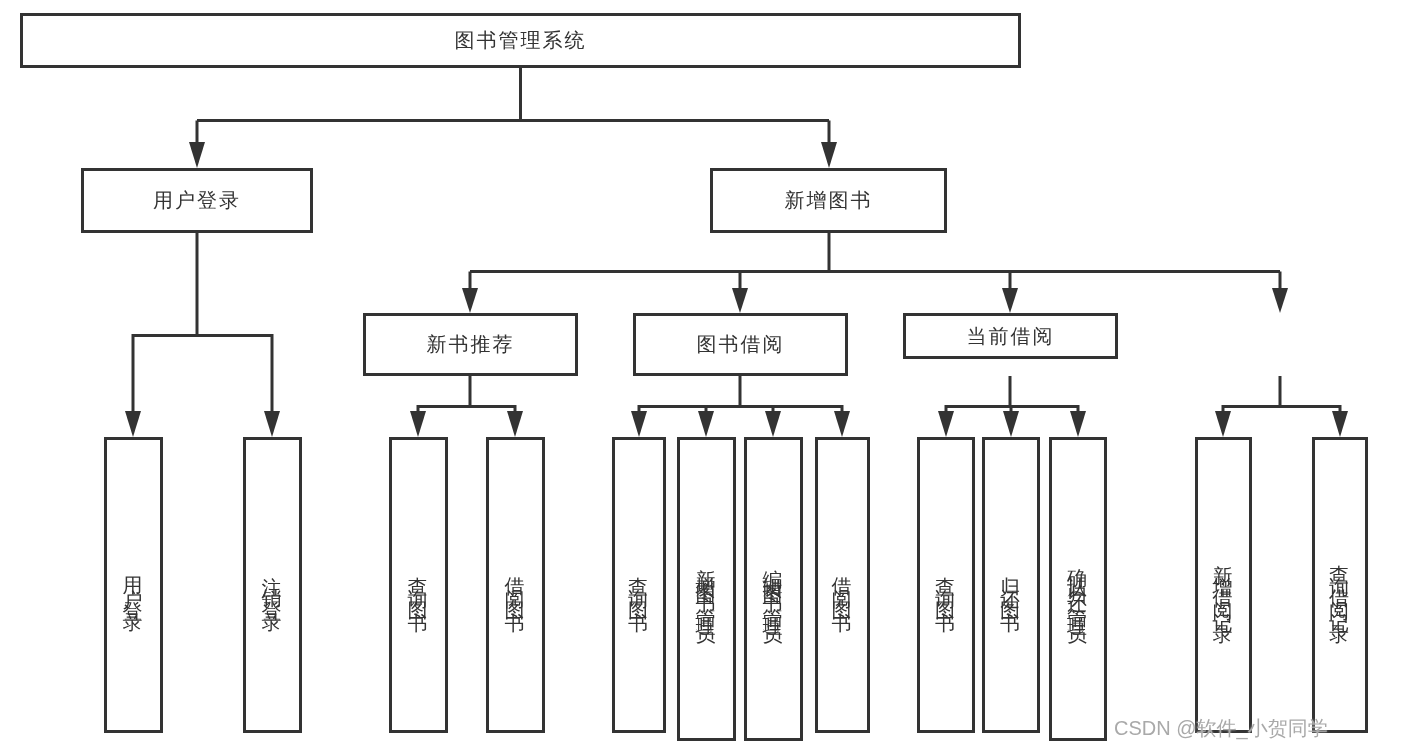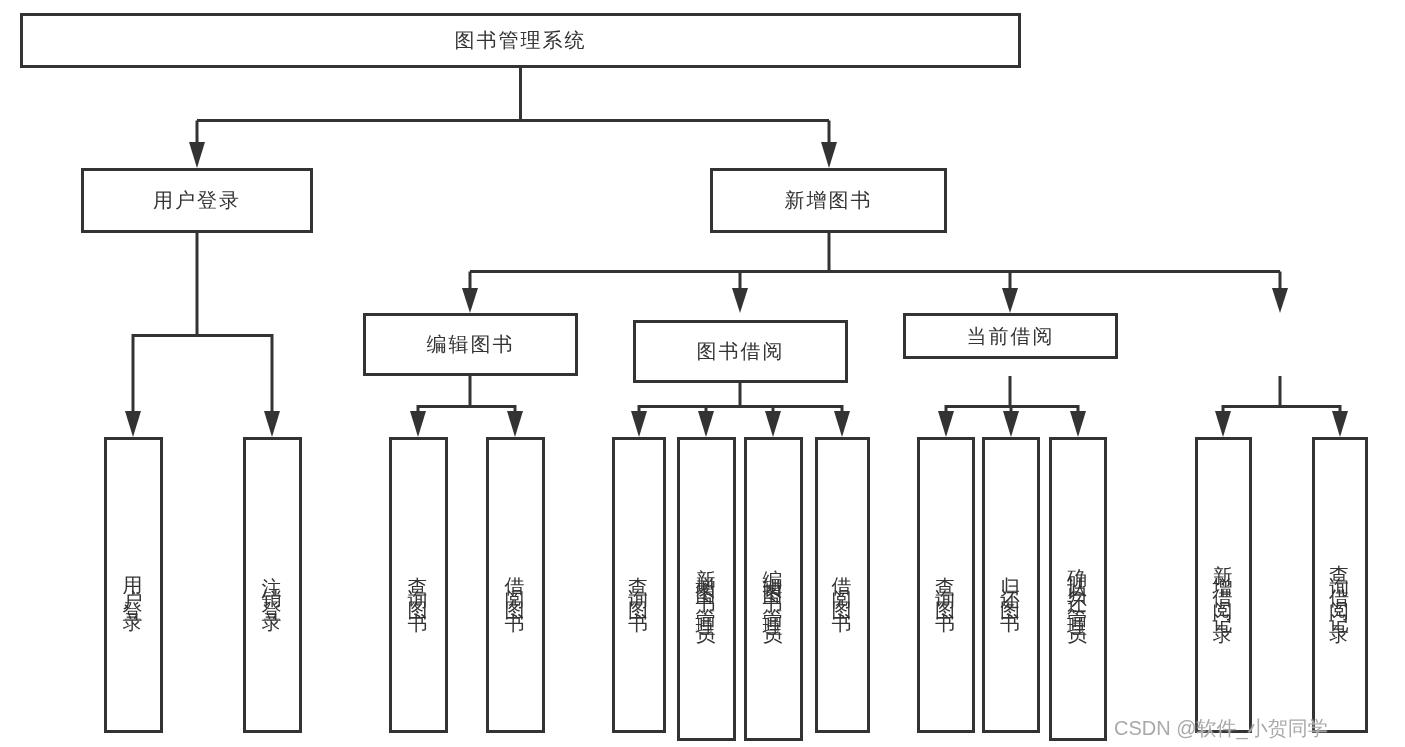--- a/index.html
+++ b/index.html
@@ -132,23 +132,23 @@
   </div>
 
   <div class="node" style="left:81px;top:168px;width:232px;height:65px">
     <span class="lbl">用户登录</span>
   </div>
   <div class="node" style="left:710px;top:168px;width:237px;height:65px">
     <span class="lbl">新增图书</span>
   </div>
 
   <div class="node" style="left:363px;top:313px;width:215px;height:63px">
-    <span class="lbl">编辑图书</span>
+    <span class="lbl">新书推荐</span>
   </div>
-  <div class="node" style="left:633px;top:320px;width:215px;height:63px">
+  <div class="node" style="left:633px;top:313px;width:215px;height:63px">
     <span class="lbl">图书借阅</span>
   </div>
   <div class="node" style="left:903px;top:313px;width:215px;height:46px">
     <span class="lbl">当前借阅</span>
   </div>
 
   <div class="node vnode" style="left:104px;top:437px;width:59px;height:296px">
     <span class="lbl">用户登录</span>
   </div>
   <div class="node vnode" style="left:243px;top:437px;width:59px;height:296px">

